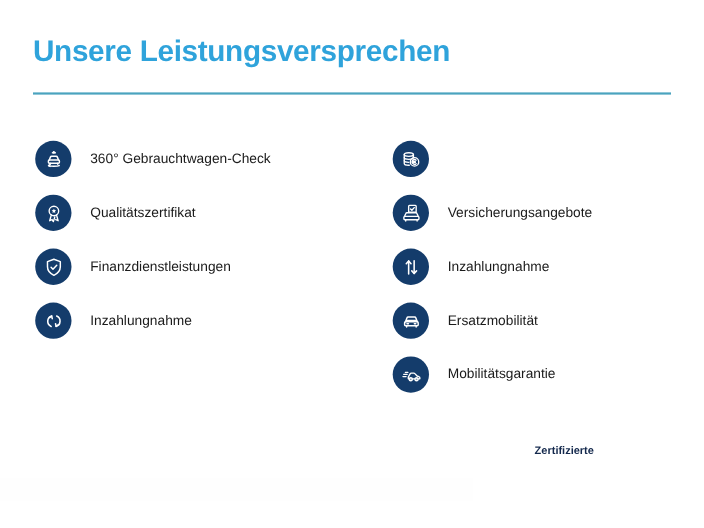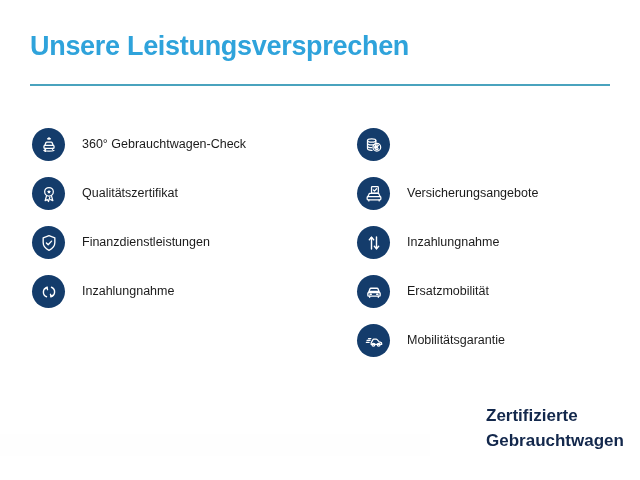--- a/index.html
+++ b/index.html
@@ -75,21 +75,21 @@
     margin-left: 17px;
     font-size: 12.5px;
     color: #1b1b1b;
     white-space: nowrap;
     line-height: 1.2;
   }
   .footer {
     position: absolute;
     left: 486px;
     top: 404px;
-    font-size: 17px;
+    font-size: 10px;
     font-weight: bold;
     color: #13284c;
     line-height: 1.45;
   }
   .footer div { white-space: nowrap; }
   .watermark {
     position: absolute;
     left: 0;
     top: 434px;
     width: 430px;
@@ -228,16 +228,15 @@
       </div>
 
     </div>
 
   </div>
 
   <div class="watermark"></div>
 
   <div class="footer">
     <div>Zertifizierte</div>
-    <div>Gebrauchtwagen</div>
   </div>
 
 </div>
 
 </body></html>

